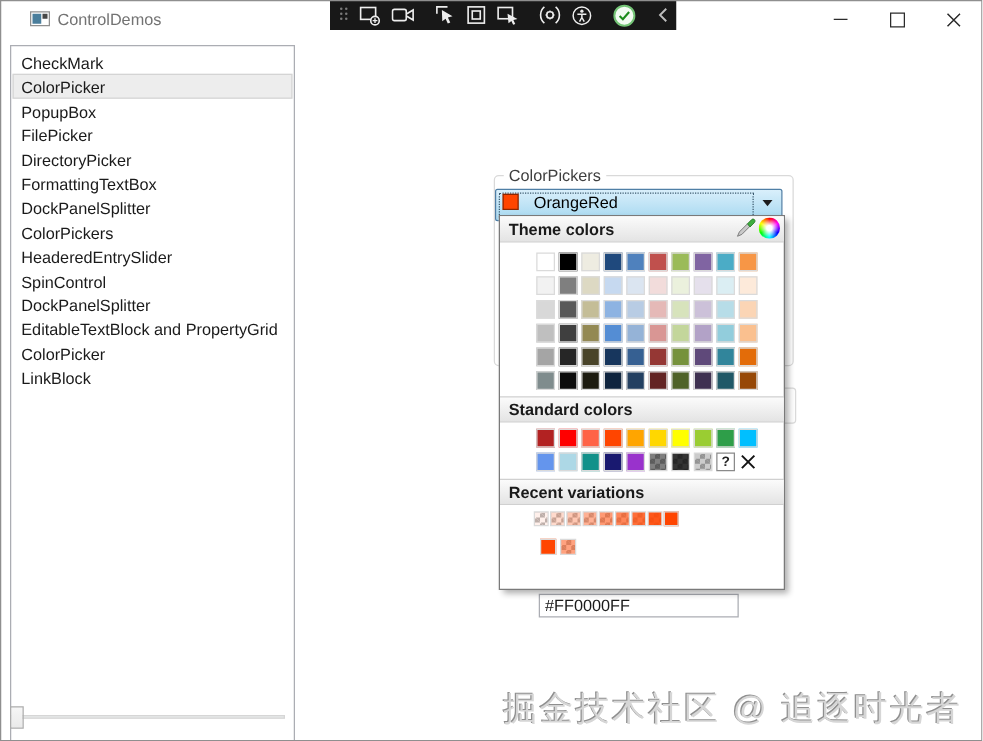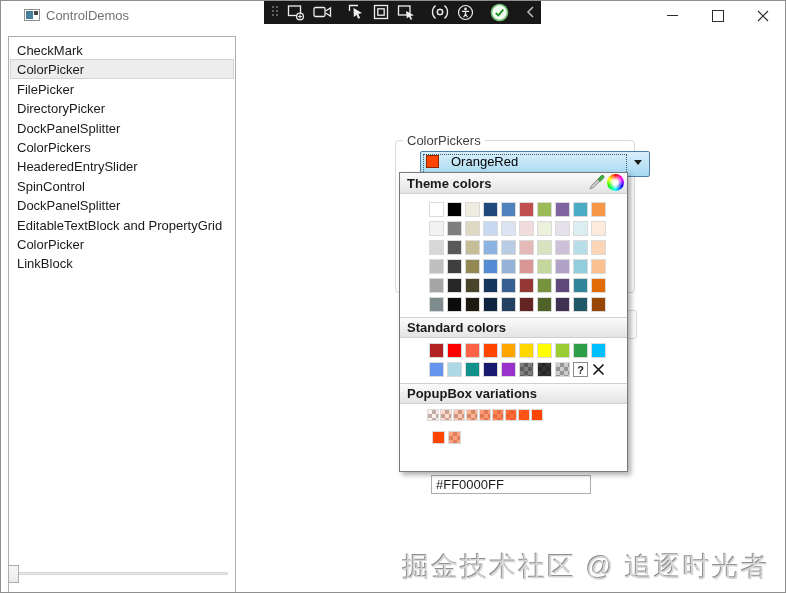--- a/index.html
+++ b/index.html
@@ -27,21 +27,21 @@
              padding-top:3px;z-index:2;}
   .li-item{height:19.4px;line-height:19.4px;padding:0 6px;font-size:13px;white-space:nowrap;
            margin:0 1px;border:1px solid transparent;box-sizing:border-box;}
   .li-item.sel{background:#ededed;border-color:#d4d4d4;}
 
   
   #groupbox{left:395px;top:140px;width:240px;height:153px;border:1px solid #d9d9d9;border-radius:4px;z-index:1;}
   #groupbox-label{left:403px;top:133px;background:#fff;padding:0 4px;font-size:13px;color:#3f3f3f;z-index:2;}
   #box2{left:425px;top:310px;width:212px;height:29px;border:1px solid #d9d9d9;border-radius:3px;background:#fdfdfd;z-index:1;}
 
-  #colorcombo{left:420px;top:151px;width:230px;height:26px;z-index:6;border:1px solid #4f7fa6;border-radius:2px;
+  #colorcombo{left:396px;top:151px;width:230px;height:26px;z-index:6;border:1px solid #4f7fa6;border-radius:2px;
               background:linear-gradient(#d9effb,#a6d8f0);}
   #combo-swatch{left:5px;top:3px;width:13px;height:13px;background:#ff4500;border:1px solid rgba(0,0,0,.45);}
   #combo-text{left:30px;top:2px;font-size:13px;color:#000;}
   #combo-focus{left:2px;top:2px;right:22px;bottom:2px;border:1px dotted #3c5a6e;}
   #combo-arrow{right:7px;top:8px;width:0;height:0;border-left:4px solid transparent;
                border-right:4px solid transparent;border-top:5px solid #1c1c1c;}
 
   
   #popup{left:399px;top:172px;width:229px;height:300px;background:#fff;border:1px solid #7a7a7a;
          z-index:10;box-shadow:3px 3px 5px rgba(0,0,0,.32);display:flex;flex-direction:column;}
@@ -183,22 +183,24 @@
   <div class="ticon">
     <svg width="10" height="14" viewBox="0 0 10 14" fill="none" stroke="#bdbdbd" stroke-width="1.5">
       <path d="M8 2 L3 7 L8 12"></path>
     </svg>
   </div>
 </div>
 
 <div id="demo-list" class="abs">
     <div class="li-item">CheckMark</div>
     <div class="li-item sel">ColorPicker</div>
+    <div class="li-item">PopupBox</div>
     <div class="li-item">FilePicker</div>
     <div class="li-item">DirectoryPicker</div>
+    <div class="li-item">FormattingTextBox</div>
     <div class="li-item">DockPanelSplitter</div>
     <div class="li-item">ColorPickers</div>
     <div class="li-item">HeaderedEntrySlider</div>
     <div class="li-item">SpinControl</div>
     <div class="li-item">DockPanelSplitter</div>
     <div class="li-item">EditableTextBlock and PropertyGrid</div>
     <div class="li-item">ColorPicker</div>
     <div class="li-item">LinkBlock</div>
   </div>
 
@@ -333,21 +335,21 @@
         <div class="sw sw-q">?</div>
         <div class="sw sw-x">
           <svg width="13" height="13" viewBox="0 0 13 13">
             <path d="M1.5 1.5 L11.5 11.5 M11.5 1.5 L1.5 11.5" stroke="#141414" stroke-width="1.6"></path>
           </svg>
         </div>
       </div>
     </div>
 
   <div class="sec-header">
-    <span>PopupBox variations</span>
+    <span>Recent variations</span>
   </div>
   <div class="pal op">
       <div class="prow">
         <div class="sw checker">
           <div class="ov" style="background: rgb(255, 69, 0); opacity: 0.08;"></div>
         </div>
         <div class="sw checker">
           <div class="ov" style="background: rgb(255, 69, 0); opacity: 0.2;"></div>
         </div>
         <div class="sw checker">

